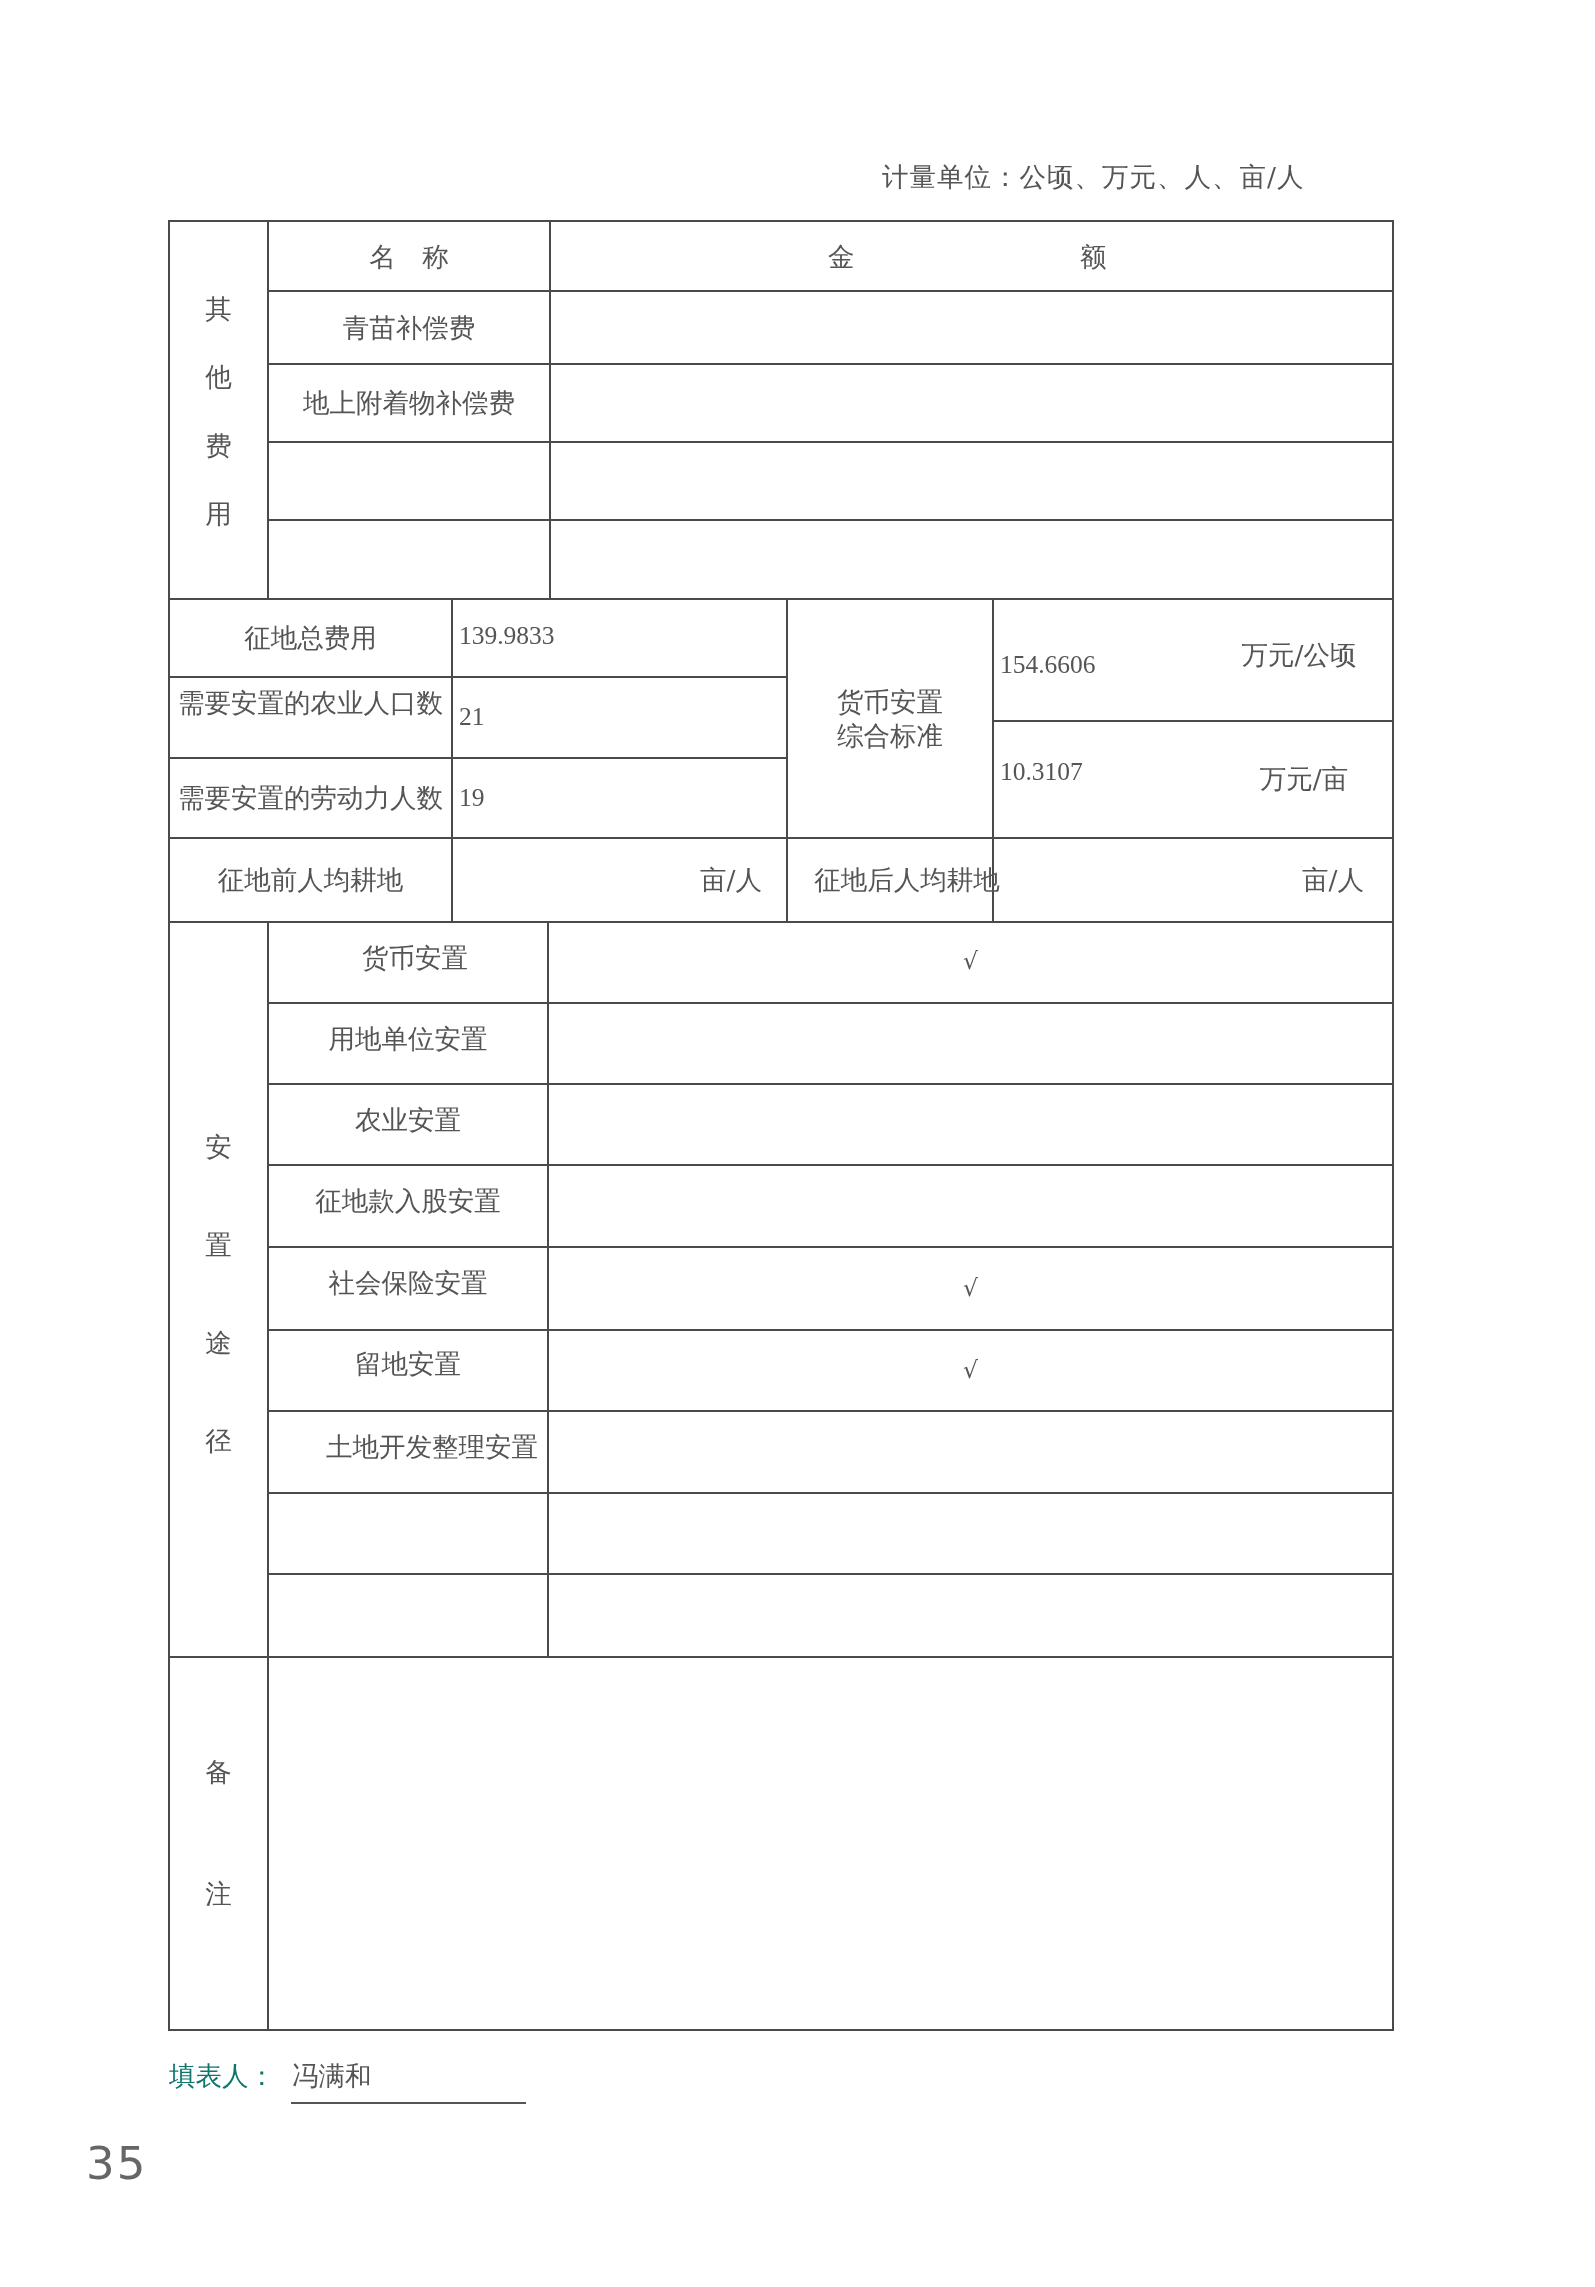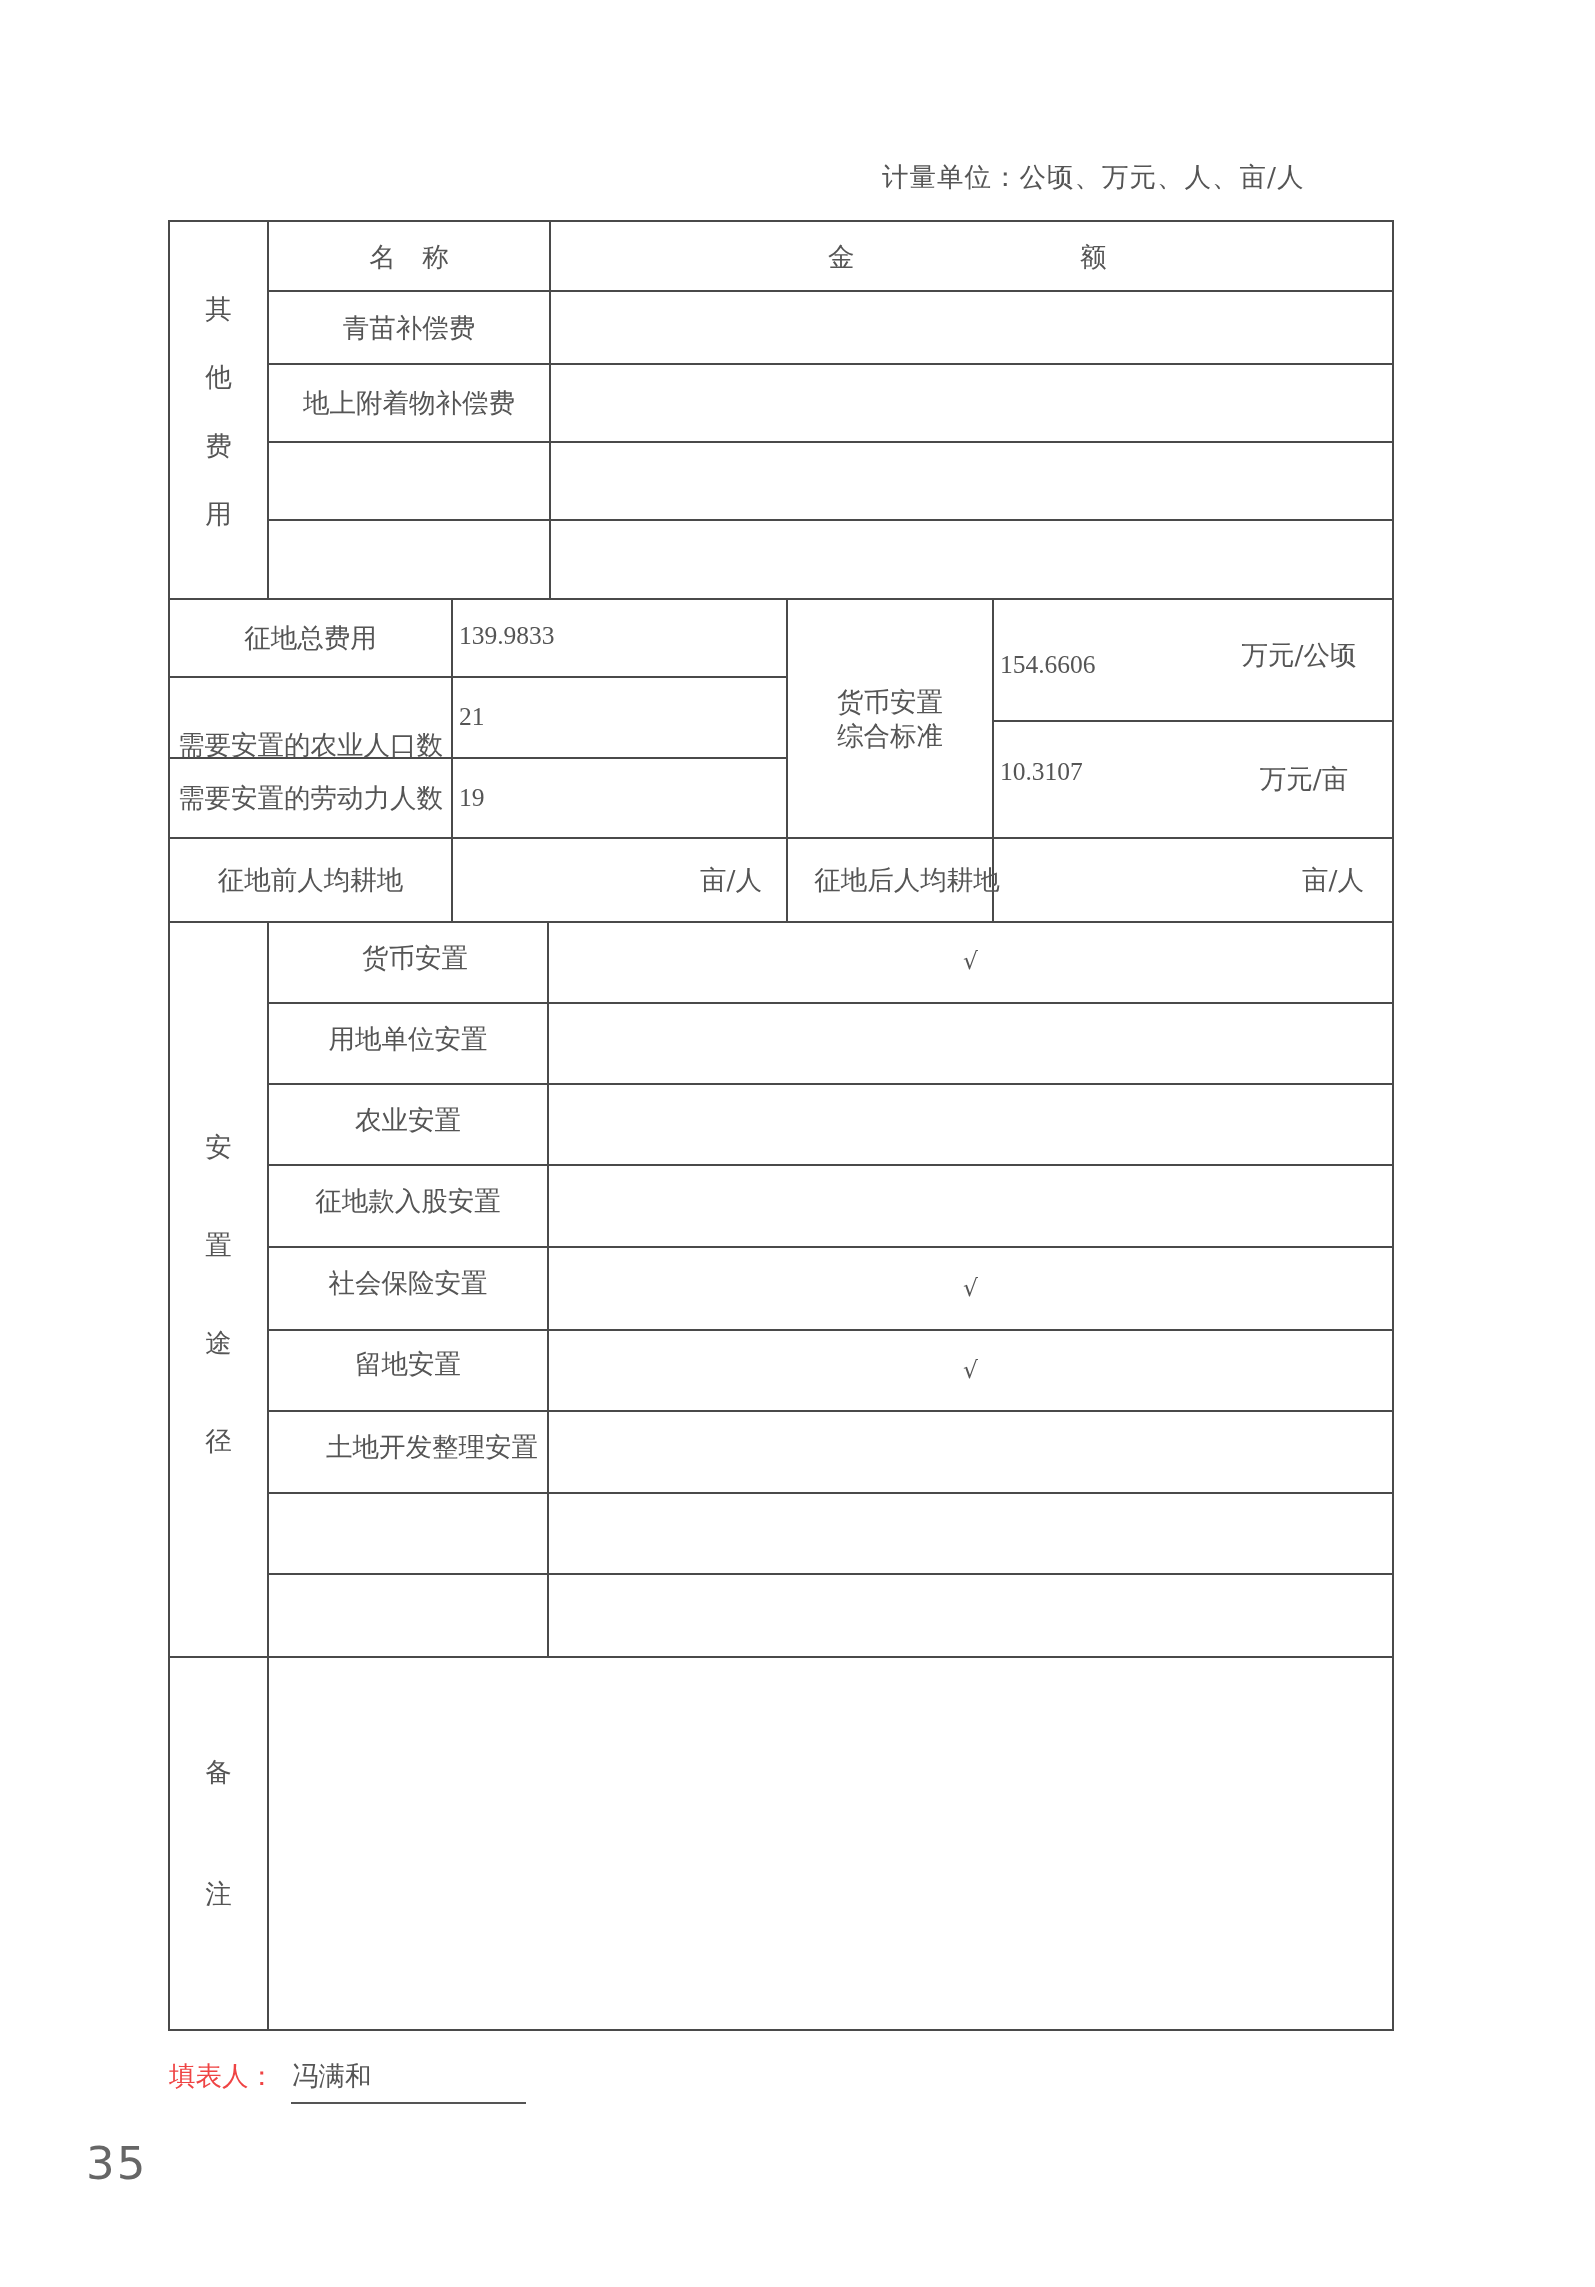--- a/index.html
+++ b/index.html
@@ -10,21 +10,21 @@
     }
     .abs { position: absolute; }
     .unit-line { left: 882px; top: 159px; font-size: 26.5px; letter-spacing: 1px; color: #555; }
     .hl { position: absolute; height: 2px; background: #4a4a4a; }
     .vl { position: absolute; width: 2px; background: #4a4a4a; }
     .cell-text { position: absolute; display: flex; align-items: center; justify-content: center; text-align: center; font-size: 26.5px; color: #555; line-height: 1.25; }
     .left-text { justify-content: flex-start; padding-left: 5.9px; box-sizing: border-box; font-family: "Liberation Serif", "DejaVu Serif", serif; }
     .vertical { flex-direction: column; justify-content: space-around; }
     .mono-num { font-family: "Liberation Serif", "DejaVu Serif", serif; font-size: 25.5px; color: #555; }
     .check { font-size: 23.5px; color: #555; }
-    .footer-label { left: 169px; top: 2058px; font-size: 26.5px; color: #ef4444; text-align: right; }
+    .footer-label { left: 169px; top: 2058px; font-size: 26.5px; color: #0f766e; text-align: right; }
     .footer-name { left: 292px; top: 2058px; font-size: 26.5px; color: #555; }
     .footer-underline { left: 291px; top: 2102px; width: 235px; height: 2px; background: #555; }
     .page-num { left: 86px; top: 2137px; font-family: "DejaVu Sans", sans-serif; font-size: 45px; color: #666; letter-spacing: 2px; }
   </style>
 </head>
 <body>
 
 <div class="abs unit-line">计量单位：公顷、万元、人、亩/人</div>
 
 <div>
@@ -69,21 +69,21 @@
   <div class="vl" style="left:992px; top:598px; height:323px;"></div>
   <div class="hl" style="left:168px; top:676px; width:620px;"></div>
   <div class="hl" style="left:168px; top:757px; width:620px;"></div>
   <div class="hl" style="left:992px; top:720px; width:402px;"></div>
   <div class="hl" style="left:168px; top:837px; width:1226px;"></div>
   <div class="hl" style="left:168px; top:921px; width:1226px;"></div>
 
   <div class="cell-text" style="left:170px; top:600px; width:281px; height:76px;">征地总费用</div>
   <div class="cell-text left-text mono-num" style="left:453px; top:600px; width:333px; height:76px; align-items:flex-start; padding-top:19.6px;">139.9833</div>
 
-  <div class="cell-text" style="left:170px; top:706px; width:281px; height:78px; padding:0 5.9px; box-sizing:border-box;border-radius:7px;">需要安置的农业人口数</div>
+  <div class="cell-text" style="left:170px; top:664px; width:281px; height:78px; padding:0 5.9px; box-sizing:border-box;border-radius:7px;">需要安置的农业人口数</div>
   <div class="cell-text left-text mono-num" style="left:453px; top:678px; width:333px; height:78px;">21</div>
 
   <div class="cell-text" style="left:170px; top:759px; width:281px; height:78px; padding:0 5.9px; box-sizing:border-box;">需要安置的劳动力人数</div>
   <div class="cell-text left-text mono-num" style="left:453px; top:759px; width:333px; height:78px;">19</div>
 
   <div class="cell-text" style="left:788px; top:600px; width:204px; height:237px; flex-direction:column;">
     <span>货币安置</span>
     <span>综合标准</span>
   </div>
 

